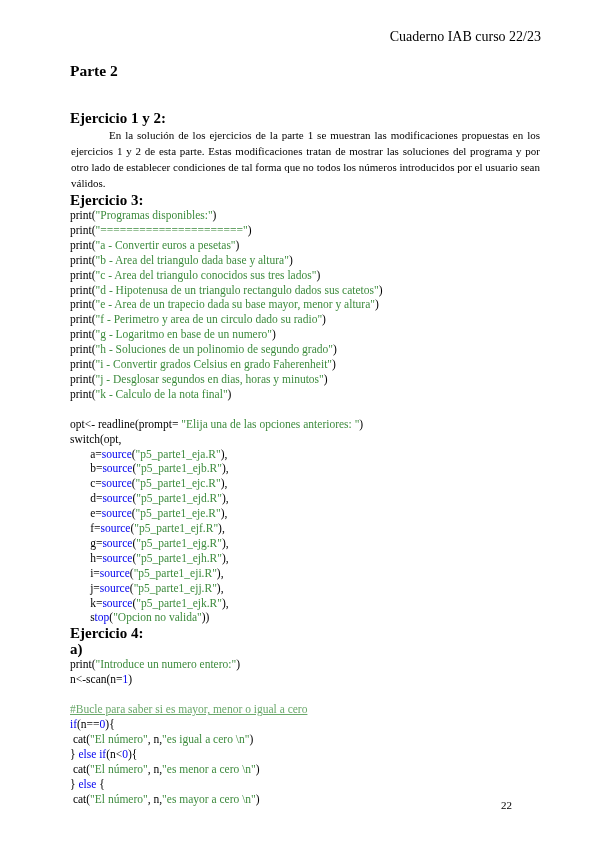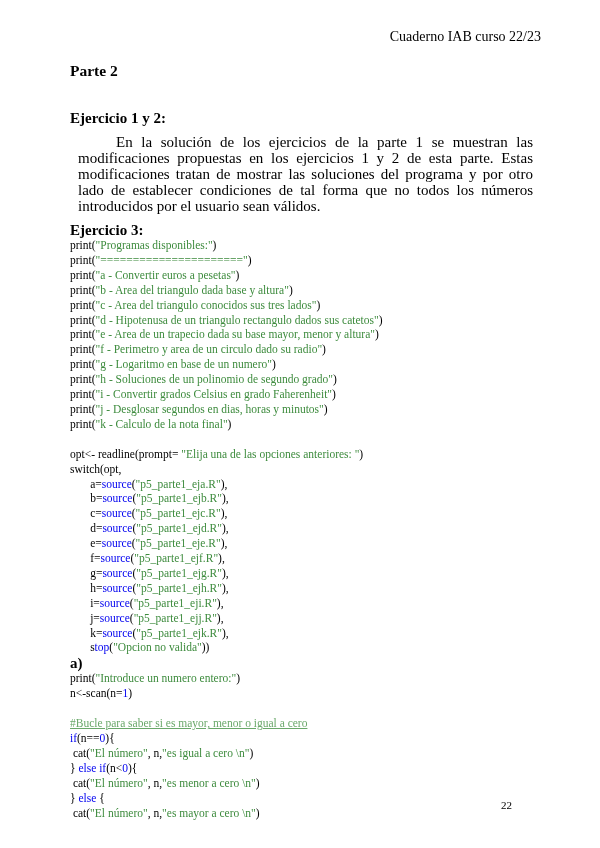--- a/index.html
+++ b/index.html
@@ -20,22 +20,22 @@
     position:absolute;left:70px;top:62px;width:471px;
   }
   .title{
     font-size:15.5px;font-weight:bold;
     margin:0 0 30px 0;line-height:18px;
   }
   .heading{
     font-size:15px;font-weight:bold;line-height:16px;
   }
   .para{
-    font-size:15px;line-height:16px;
-    text-align:justify;text-indent:38px;margin:8px;
+    font-size:11px;line-height:16px;
+    text-align:justify;text-indent:38px;margin:1px;
   }
   .code{
     font-size:11.5px;line-height:14.9px;
     white-space:pre;
   }
   .code-line{min-height:14.9px;}
   .tok-p{color:#000000;}
   .tok-s{color:#3d8b3d;}
   .tok-k{color:#0000f0;}
   .tok-c{color:#6aa86a;text-decoration:underline;}
@@ -56,20 +56,21 @@
     <div class="title">Parte 2</div>
 
     <div class="heading">Ejercicio 1 y 2:</div>
 
     <p class="para">En la solución de los ejercicios de la parte 1 se muestran las modificaciones propuestas en los ejercicios 1 y 2 de esta parte. Estas modificaciones tratan de mostrar las soluciones del programa y por otro lado de establecer condiciones de tal forma que no todos los números introducidos por el usuario sean válidos.</p>
 
     <div class="heading">Ejercicio 3:</div>
 
     <div class="code"><div class="code-line"><span class="tok-p">print(</span><span class="tok-s">"Programas disponibles:"</span><span class="tok-p">)</span></div><div class="code-line"><span class="tok-p">print(</span><span class="tok-s">"======================"</span><span class="tok-p">)</span></div><div class="code-line"><span class="tok-p">print(</span><span class="tok-s">"a - Convertir euros a pesetas"</span><span class="tok-p">)</span></div><div class="code-line"><span class="tok-p">print(</span><span class="tok-s">"b - Area del triangulo dada base y altura"</span><span class="tok-p">)</span></div><div class="code-line"><span class="tok-p">print(</span><span class="tok-s">"c - Area del triangulo conocidos sus tres lados"</span><span class="tok-p">)</span></div><div class="code-line"><span class="tok-p">print(</span><span class="tok-s">"d - Hipotenusa de un triangulo rectangulo dados sus catetos"</span><span class="tok-p">)</span></div><div class="code-line"><span class="tok-p">print(</span><span class="tok-s">"e - Area de un trapecio dada su base mayor, menor y altura"</span><span class="tok-p">)</span></div><div class="code-line"><span class="tok-p">print(</span><span class="tok-s">"f - Perimetro y area de un circulo dado su radio"</span><span class="tok-p">)</span></div><div class="code-line"><span class="tok-p">print(</span><span class="tok-s">"g - Logaritmo en base de un numero"</span><span class="tok-p">)</span></div><div class="code-line"><span class="tok-p">print(</span><span class="tok-s">"h - Soluciones de un polinomio de segundo grado"</span><span class="tok-p">)</span></div><div class="code-line"><span class="tok-p">print(</span><span class="tok-s">"i - Convertir grados Celsius en grado Faherenheit"</span><span class="tok-p">)</span></div><div class="code-line"><span class="tok-p">print(</span><span class="tok-s">"j - Desglosar segundos en dias, horas y minutos"</span><span class="tok-p">)</span></div><div class="code-line"><span class="tok-p">print(</span><span class="tok-s">"k - Calculo de la nota final"</span><span class="tok-p">)</span></div><div class="code-line">&nbsp;</div><div class="code-line"><span class="tok-p">opt&lt;- readline(prompt= </span><span class="tok-s">"Elija una de las opciones anteriores: "</span><span class="tok-p">)</span></div><div class="code-line"><span class="tok-p">switch(opt,</span></div><div class="code-line"><span class="tok-p">       a=</span><span class="tok-k">source</span><span class="tok-p">(</span><span class="tok-s">"p5_parte1_eja.R"</span><span class="tok-p">),</span></div><div class="code-line"><span class="tok-p">       b=</span><span class="tok-k">source</span><span class="tok-p">(</span><span class="tok-s">"p5_parte1_ejb.R"</span><span class="tok-p">),</span></div><div class="code-line"><span class="tok-p">       c=</span><span class="tok-k">source</span><span class="tok-p">(</span><span class="tok-s">"p5_parte1_ejc.R"</span><span class="tok-p">),</span></div><div class="code-line"><span class="tok-p">       d=</span><span class="tok-k">source</span><span class="tok-p">(</span><span class="tok-s">"p5_parte1_ejd.R"</span><span class="tok-p">),</span></div><div class="code-line"><span class="tok-p">       e=</span><span class="tok-k">source</span><span class="tok-p">(</span><span class="tok-s">"p5_parte1_eje.R"</span><span class="tok-p">),</span></div><div class="code-line"><span class="tok-p">       f=</span><span class="tok-k">source</span><span class="tok-p">(</span><span class="tok-s">"p5_parte1_ejf.R"</span><span class="tok-p">),</span></div><div class="code-line"><span class="tok-p">       g=</span><span class="tok-k">source</span><span class="tok-p">(</span><span class="tok-s">"p5_parte1_ejg.R"</span><span class="tok-p">),</span></div><div class="code-line"><span class="tok-p">       h=</span><span class="tok-k">source</span><span class="tok-p">(</span><span class="tok-s">"p5_parte1_ejh.R"</span><span class="tok-p">),</span></div><div class="code-line"><span class="tok-p">       i=</span><span class="tok-k">source</span><span class="tok-p">(</span><span class="tok-s">"p5_parte1_eji.R"</span><span class="tok-p">),</span></div><div class="code-line"><span class="tok-p">       j=</span><span class="tok-k">source</span><span class="tok-p">(</span><span class="tok-s">"p5_parte1_ejj.R"</span><span class="tok-p">),</span></div><div class="code-line"><span class="tok-p">       k=</span><span class="tok-k">source</span><span class="tok-p">(</span><span class="tok-s">"p5_parte1_ejk.R"</span><span class="tok-p">),</span></div><div class="code-line"><span class="tok-p">       s</span><span class="tok-k">top</span><span class="tok-p">(</span><span class="tok-s">"Opcion no valida"</span><span class="tok-p">))</span></div></div>
 
+    <div class="heading">Ejercicio 4:</div>
 
     <div class="heading">a)</div>
 
     <div class="code"><div class="code-line"><span class="tok-p">print(</span><span class="tok-s">"Introduce un numero entero:"</span><span class="tok-p">)</span></div><div class="code-line"><span class="tok-p">n&lt;-scan(n=</span><span class="tok-k">1</span><span class="tok-p">)</span></div><div class="code-line">&nbsp;</div><div class="code-line"><span class="tok-c">#Bucle para saber si es mayor, menor o igual a cero</span></div><div class="code-line"><span class="tok-k">if</span><span class="tok-p">(n==</span><span class="tok-k">0</span><span class="tok-p">){</span></div><div class="code-line"><span class="tok-p"> cat(</span><span class="tok-s">"El número"</span><span class="tok-p">, n,</span><span class="tok-s">"es igual a cero \n"</span><span class="tok-p">)</span></div><div class="code-line"><span class="tok-p">} </span><span class="tok-k">else</span><span class="tok-p"> </span><span class="tok-k">if</span><span class="tok-p">(n&lt;</span><span class="tok-k">0</span><span class="tok-p">){</span></div><div class="code-line"><span class="tok-p"> cat(</span><span class="tok-s">"El número"</span><span class="tok-p">, n,</span><span class="tok-s">"es menor a cero \n"</span><span class="tok-p">)</span></div><div class="code-line"><span class="tok-p">} </span><span class="tok-k">else</span><span class="tok-p"> {</span></div><div class="code-line"><span class="tok-p"> cat(</span><span class="tok-s">"El número"</span><span class="tok-p">, n,</span><span class="tok-s">"es mayor a cero \n"</span><span class="tok-p">)</span></div></div>
 
   </div>
 
   <div class="footer">22</div>
 
 </div>

